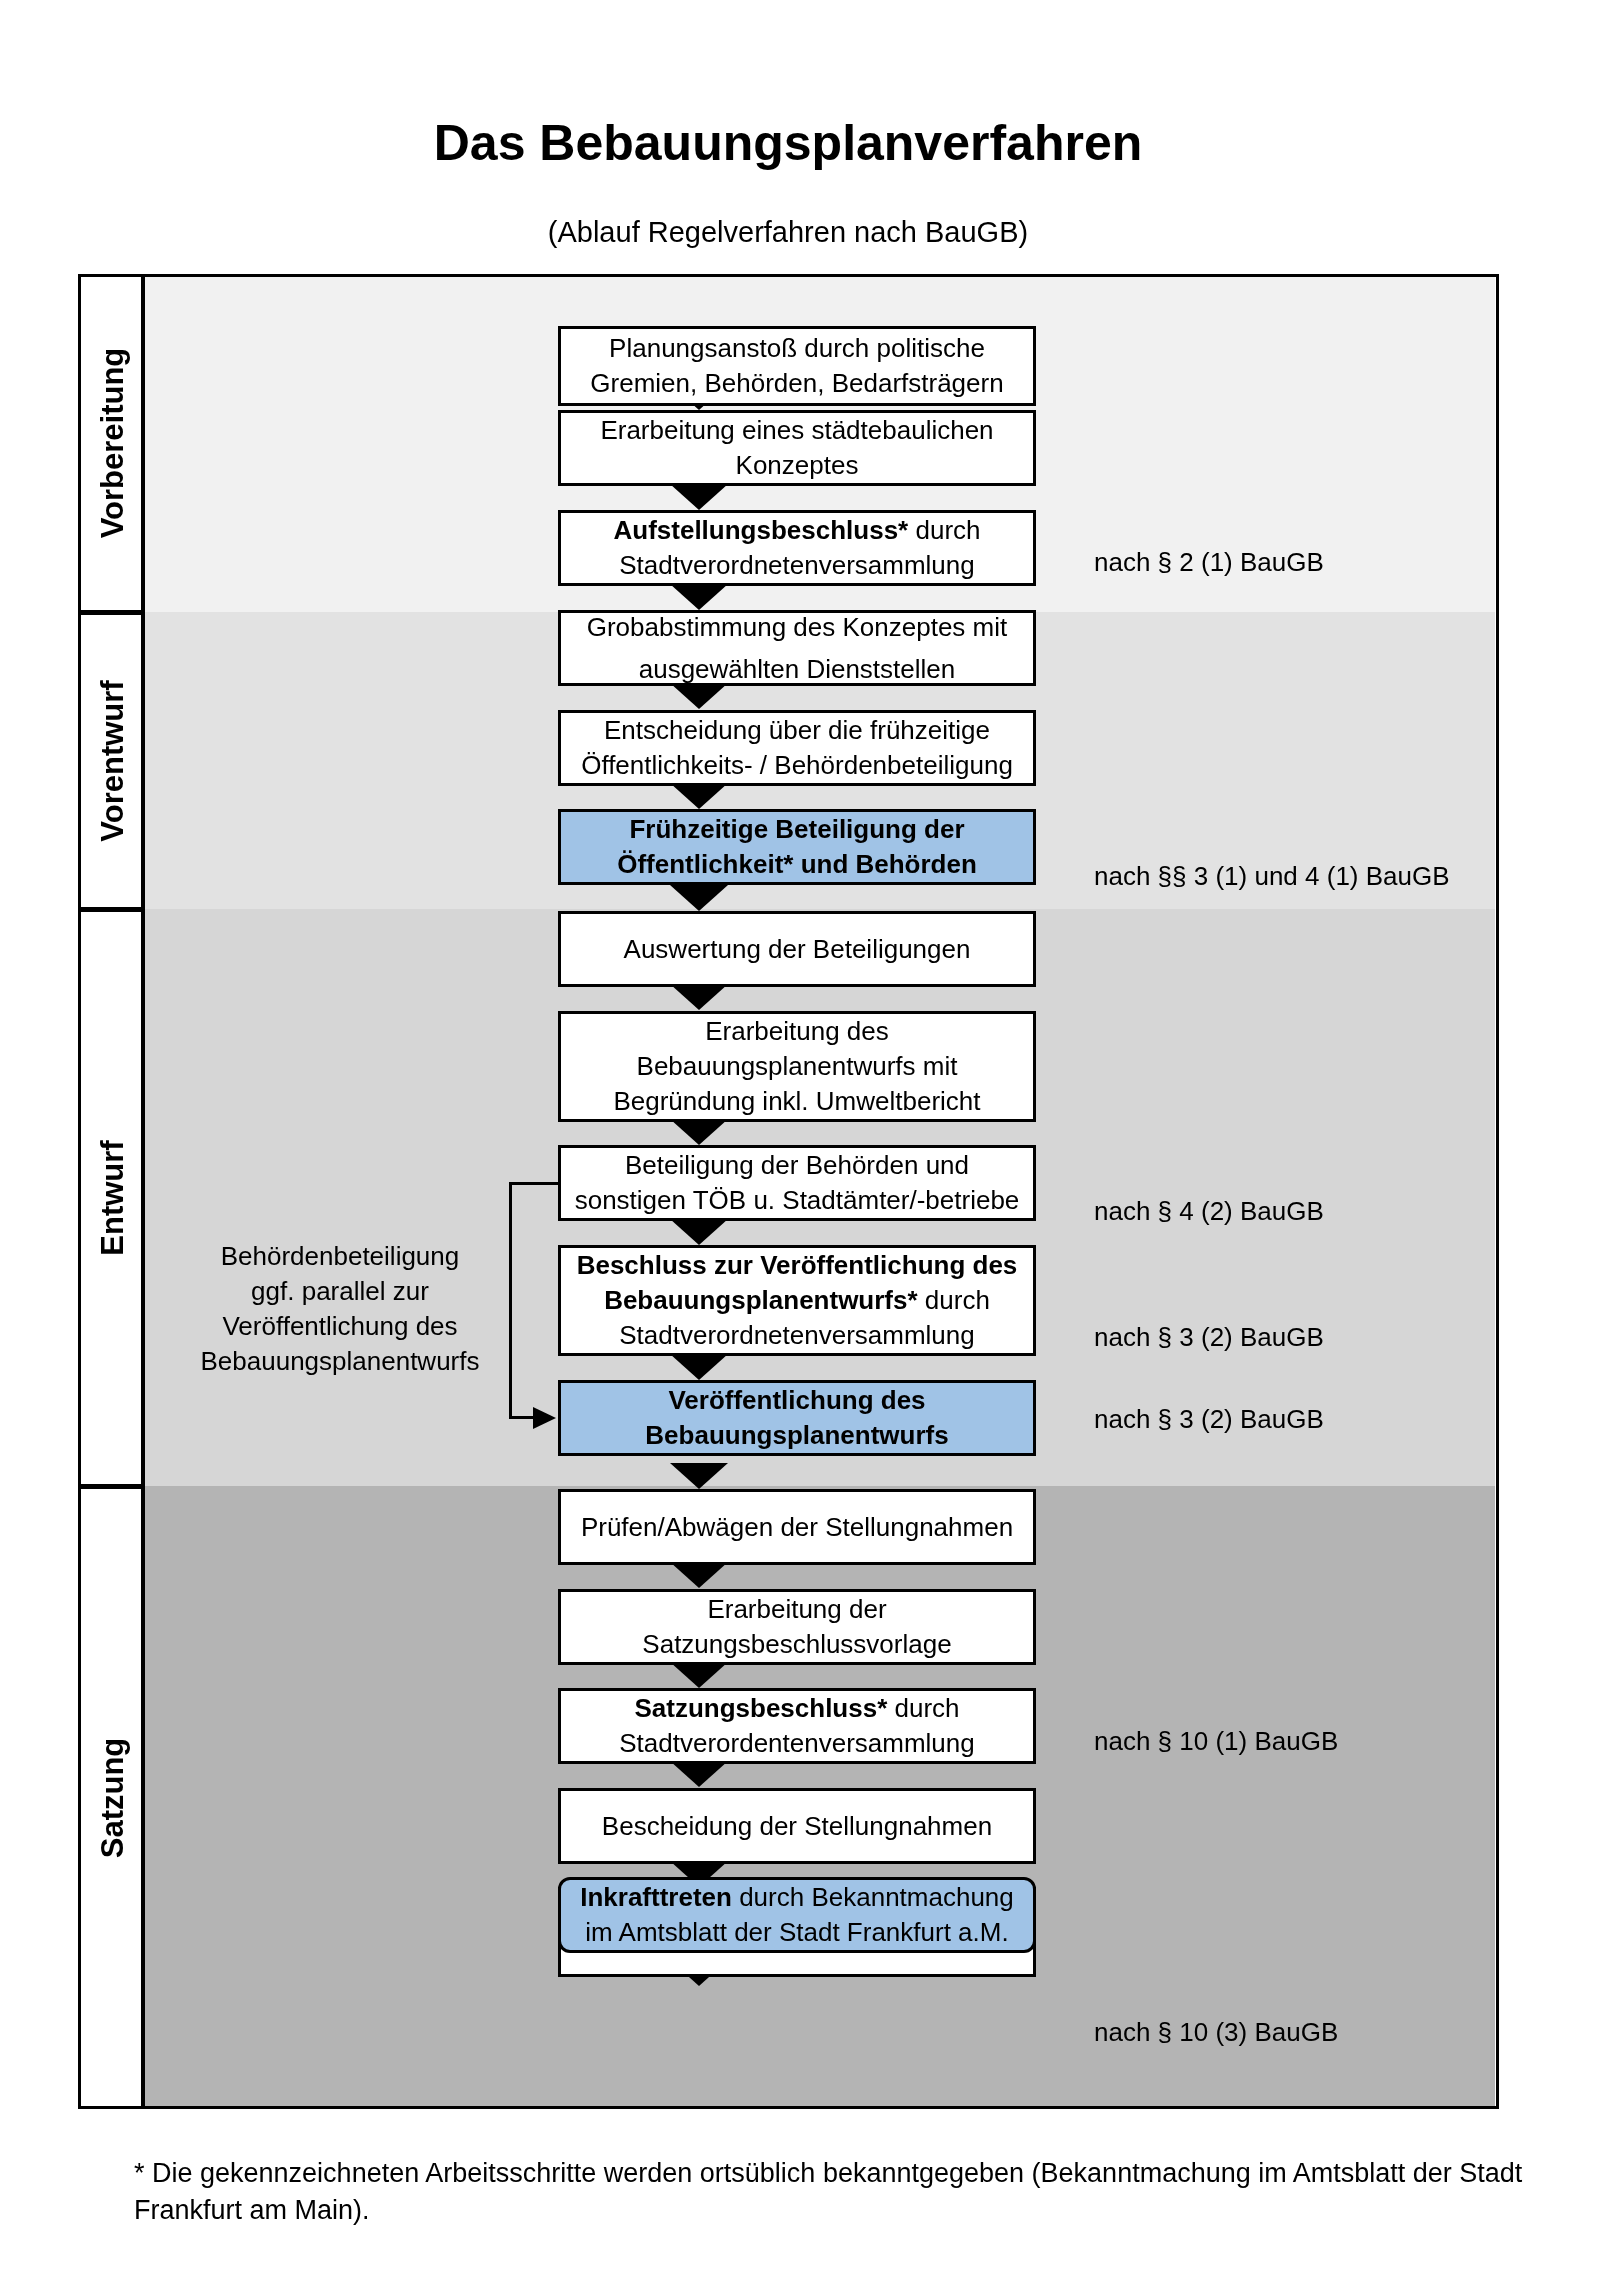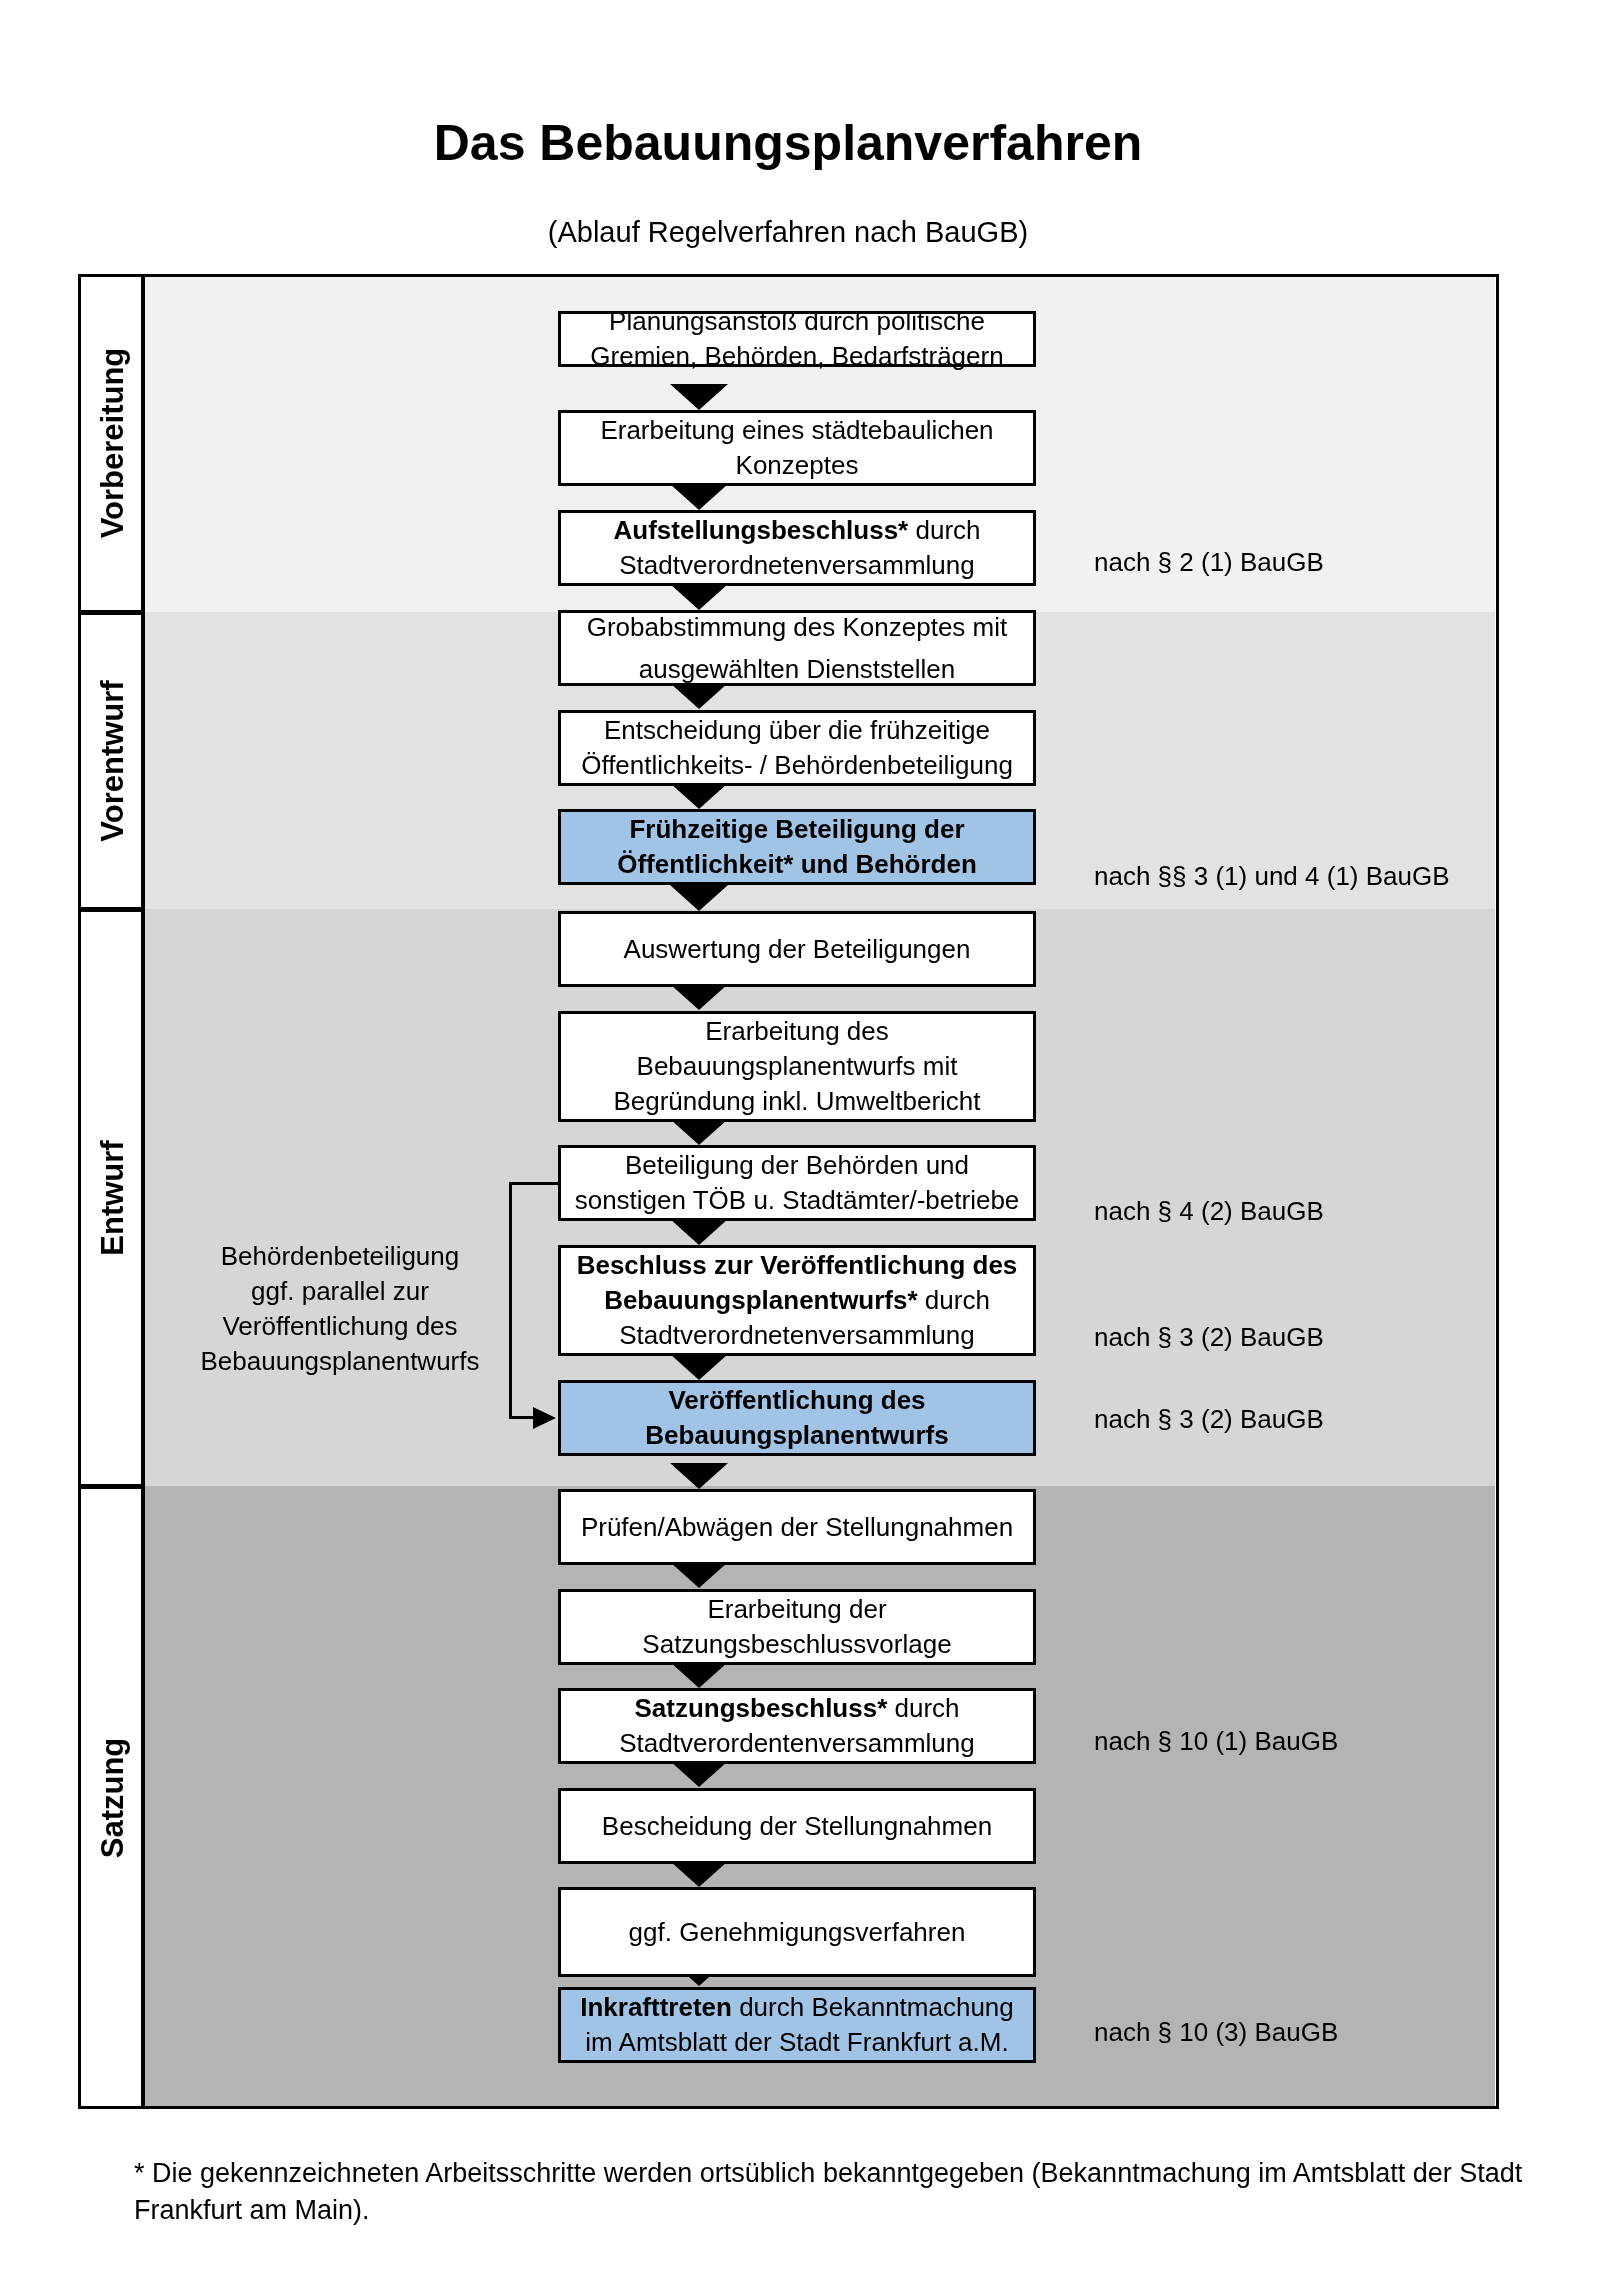--- a/index.html
+++ b/index.html
@@ -78,21 +78,21 @@
     <div class="label-cell" style="left: 82px; top: 909px; width: 60px; height: 577px; background: rgb(255, 255, 255);">
       <div class="phase-label">Entwurf</div>
     </div>
     <div class="label-divider" style="left: 78px; top: 907px; width: 67px; height: 4.6px;"></div>
     <div class="band" style="left: 145px; top: 1486px; width: 1350px; height: 623px; background: rgb(180, 180, 180);"></div>
     <div class="label-cell" style="left: 82px; top: 1486px; width: 60px; height: 623px; background: rgb(255, 255, 255);">
       <div class="phase-label">Satzung</div>
     </div>
     <div class="label-divider" style="left: 78px; top: 1484px; width: 67px; height: 4.6px;"></div>
     <div class="label-divider" style="left: 141px; top: 274px; width: 3.9px; height: 1835px;"></div>
-    <div class="flow-box" style="top: 311px; height: 56px; background: rgb(255, 255, 255); border-color: rgb(0, 0, 0);">
+    <div class="flow-box" style="top: 326px; height: 80px; background: rgb(255, 255, 255); border-color: rgb(0, 0, 0);">
       <div class="line"><span class="seg">Planungsanstoß durch politische</span></div>
       <div class="line"><span class="seg">Gremien, Behörden, Bedarfsträgern</span></div>
     </div>
     <div class="down-arrow" style="left: 670px; top: 384px; border-top-color: rgb(0, 0, 0);"></div>
     <div class="flow-box" style="top: 410px; height: 76px; background: rgb(255, 255, 255); border-color: rgb(0, 0, 0);">
       <div class="line"><span class="seg">Erarbeitung eines städtebaulichen</span></div>
       <div class="line"><span class="seg">Konzeptes</span></div>
     </div>
     <div class="down-arrow" style="left: 670px; top: 484px; border-top-color: rgb(0, 0, 0);"></div>
     <div class="flow-box" style="top: 510px; height: 76px; background: rgb(255, 255, 255); border-color: rgb(0, 0, 0);">
@@ -156,21 +156,21 @@
     </div>
     <div class="down-arrow" style="left: 670px; top: 1761px; border-top-color: rgb(0, 0, 0);"></div>
     <div class="flow-box" style="top: 1788px; height: 76px; background: rgb(255, 255, 255); border-color: rgb(0, 0, 0);">
       <div class="line"><span class="seg">Bescheidung der Stellungnahmen</span></div>
     </div>
     <div class="down-arrow" style="left: 670px; top: 1861px; border-top-color: rgb(0, 0, 0);"></div>
     <div class="flow-box" style="top: 1887px; height: 90px; background: rgb(255, 255, 255); border-color: rgb(0, 0, 0);">
       <div class="line"><span class="seg">ggf. Genehmigungsverfahren</span></div>
     </div>
     <div class="down-arrow" style="left: 670px; top: 1960px; border-top-color: rgb(0, 0, 0);"></div>
-    <div class="flow-box" style="top: 1987px; height: 76px; background: rgb(160, 195, 230); border-color: rgb(0, 0, 0);">
+    <div class="flow-box" style="top: 1877px; height: 76px; background: rgb(160, 195, 230); border-color: rgb(0, 0, 0); border-radius: 12px;">
       <div class="line"><span class="seg-bold">Inkrafttreten</span><span class="seg"> durch Bekanntmachung</span></div>
       <div class="line"><span class="seg">im Amtsblatt der Stadt Frankfurt a.M.</span></div>
     </div>
     <div class="law-annotation" style="top: 562px;">nach § 2 (1) BauGB</div>
     <div class="law-annotation" style="top: 876px;">nach §§ 3 (1) und 4 (1) BauGB</div>
     <div class="law-annotation" style="top: 1211px;">nach § 4 (2) BauGB</div>
     <div class="law-annotation" style="top: 1337px;">nach § 3 (2) BauGB</div>
     <div class="law-annotation" style="top: 1419px;">nach § 3 (2) BauGB</div>
     <div class="law-annotation" style="top: 1741px;">nach § 10 (1) BauGB</div>
     <div class="law-annotation" style="top: 2032px;">nach § 10 (3) BauGB</div>

